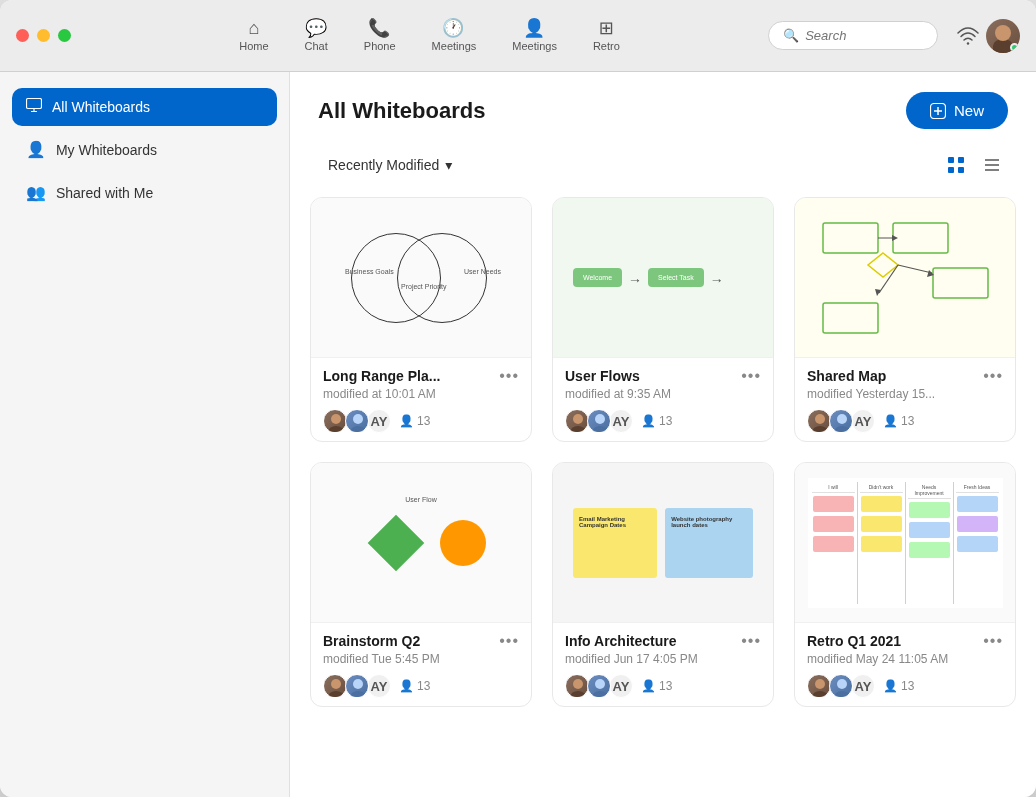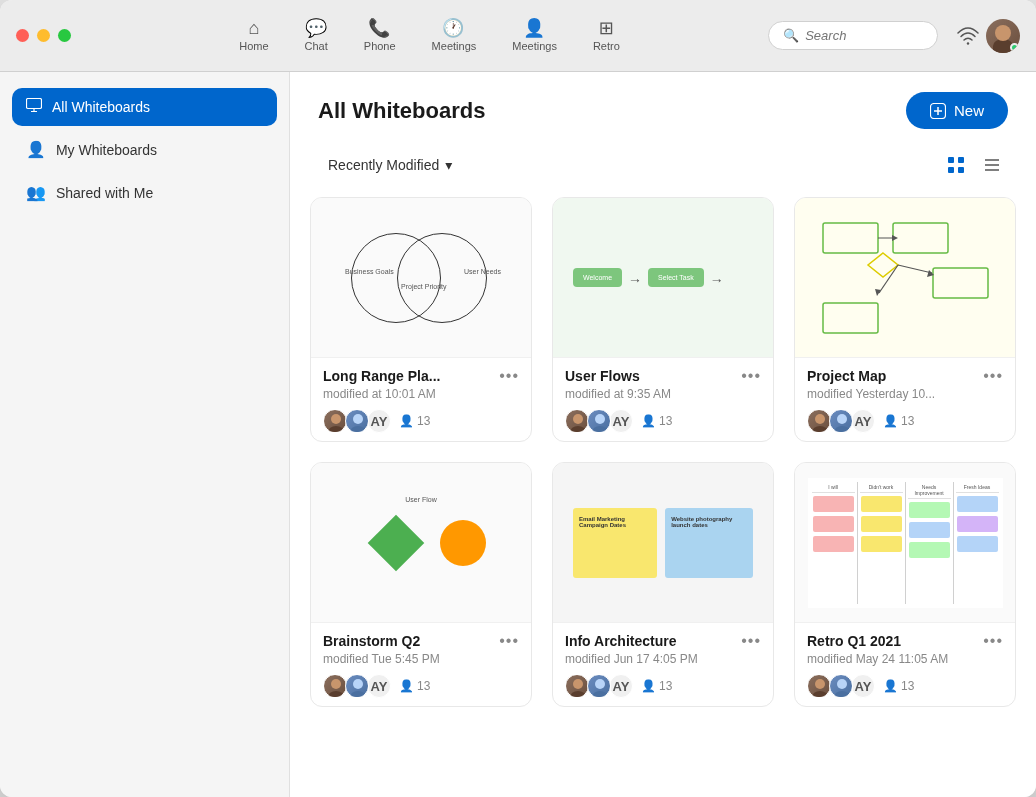--- a/index.html
+++ b/index.html
@@ -688,24 +688,24 @@
                 <line x1="65" y1="25" x2="79" y2="25" stroke="#555" stroke-width="1.2"></line>
                 <polygon points="79,22 85,25 79,28" fill="#555"></polygon>
                 <line x1="85" y1="52" x2="119" y2="60" stroke="#555" stroke-width="1.2"></line>
                 <polygon points="116,57 121,62 114,64" fill="#555"></polygon>
                 <line x1="85" y1="52" x2="66" y2="80" stroke="#555" stroke-width="1.2"></line>
                 <polygon points="68,77 64,83 62,76" fill="#555"></polygon>
               </svg>
             </div>
             <div class="card-info">
               <div class="card-title-row">
-                <span class="card-title">Project Map</span>
+                <span class="card-title">Shared Map</span>
                 <span class="card-more">•••</span>
               </div>
-              <div class="card-modified">modified Yesterday 10...</div>
+              <div class="card-modified">modified Yesterday 15...</div>
               <div class="card-footer">
                 <div class="avatar-small avatar-sm-1">
                   <svg width="24" height="24" viewBox="0 0 24 24">
                       <circle cx="12" cy="9" r="5" fill="#c8956c"></circle>
                       <ellipse cx="12" cy="22" rx="8" ry="6" fill="#5a3e2e"></ellipse>
                     </svg>
                 </div>
                 <div class="avatar-small avatar-sm-2">
                   <svg width="24" height="24" viewBox="0 0 24 24">
                       <circle cx="12" cy="9" r="5" fill="#b8d4f8"></circle>

